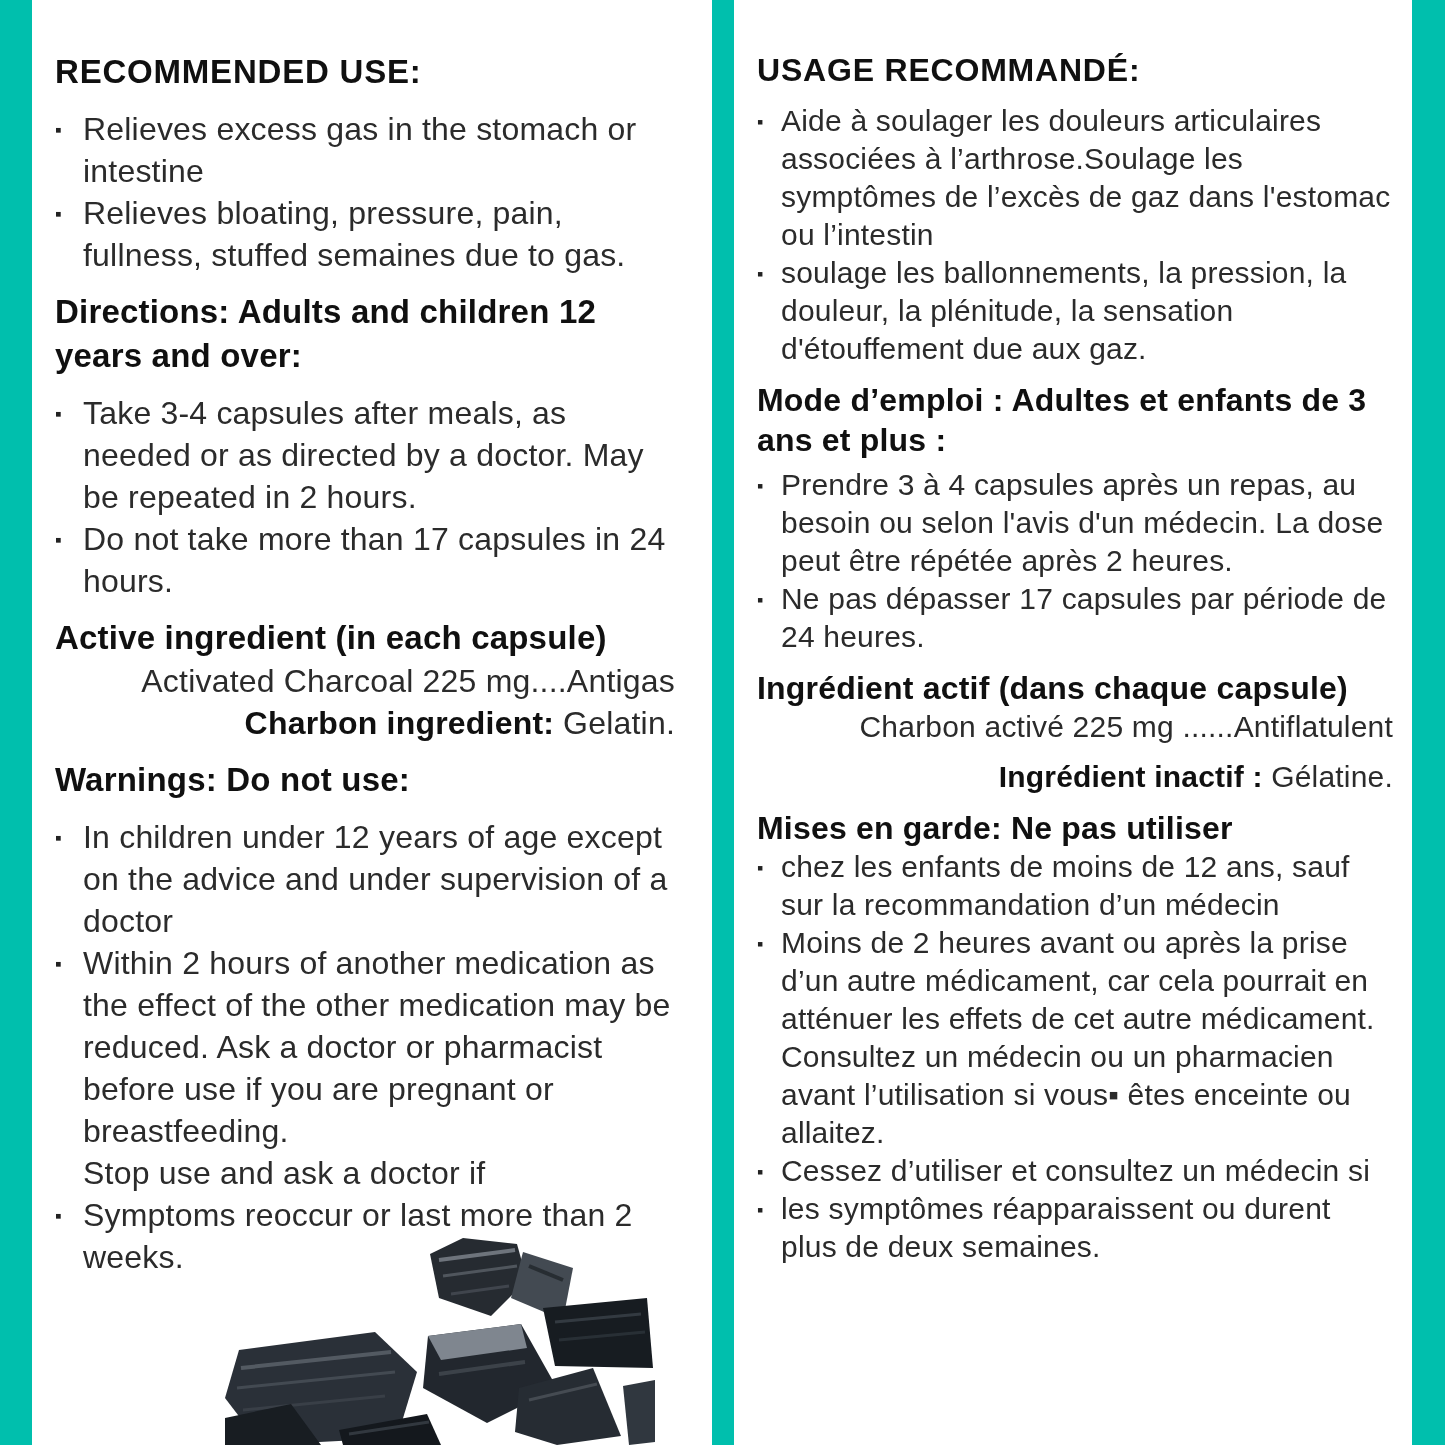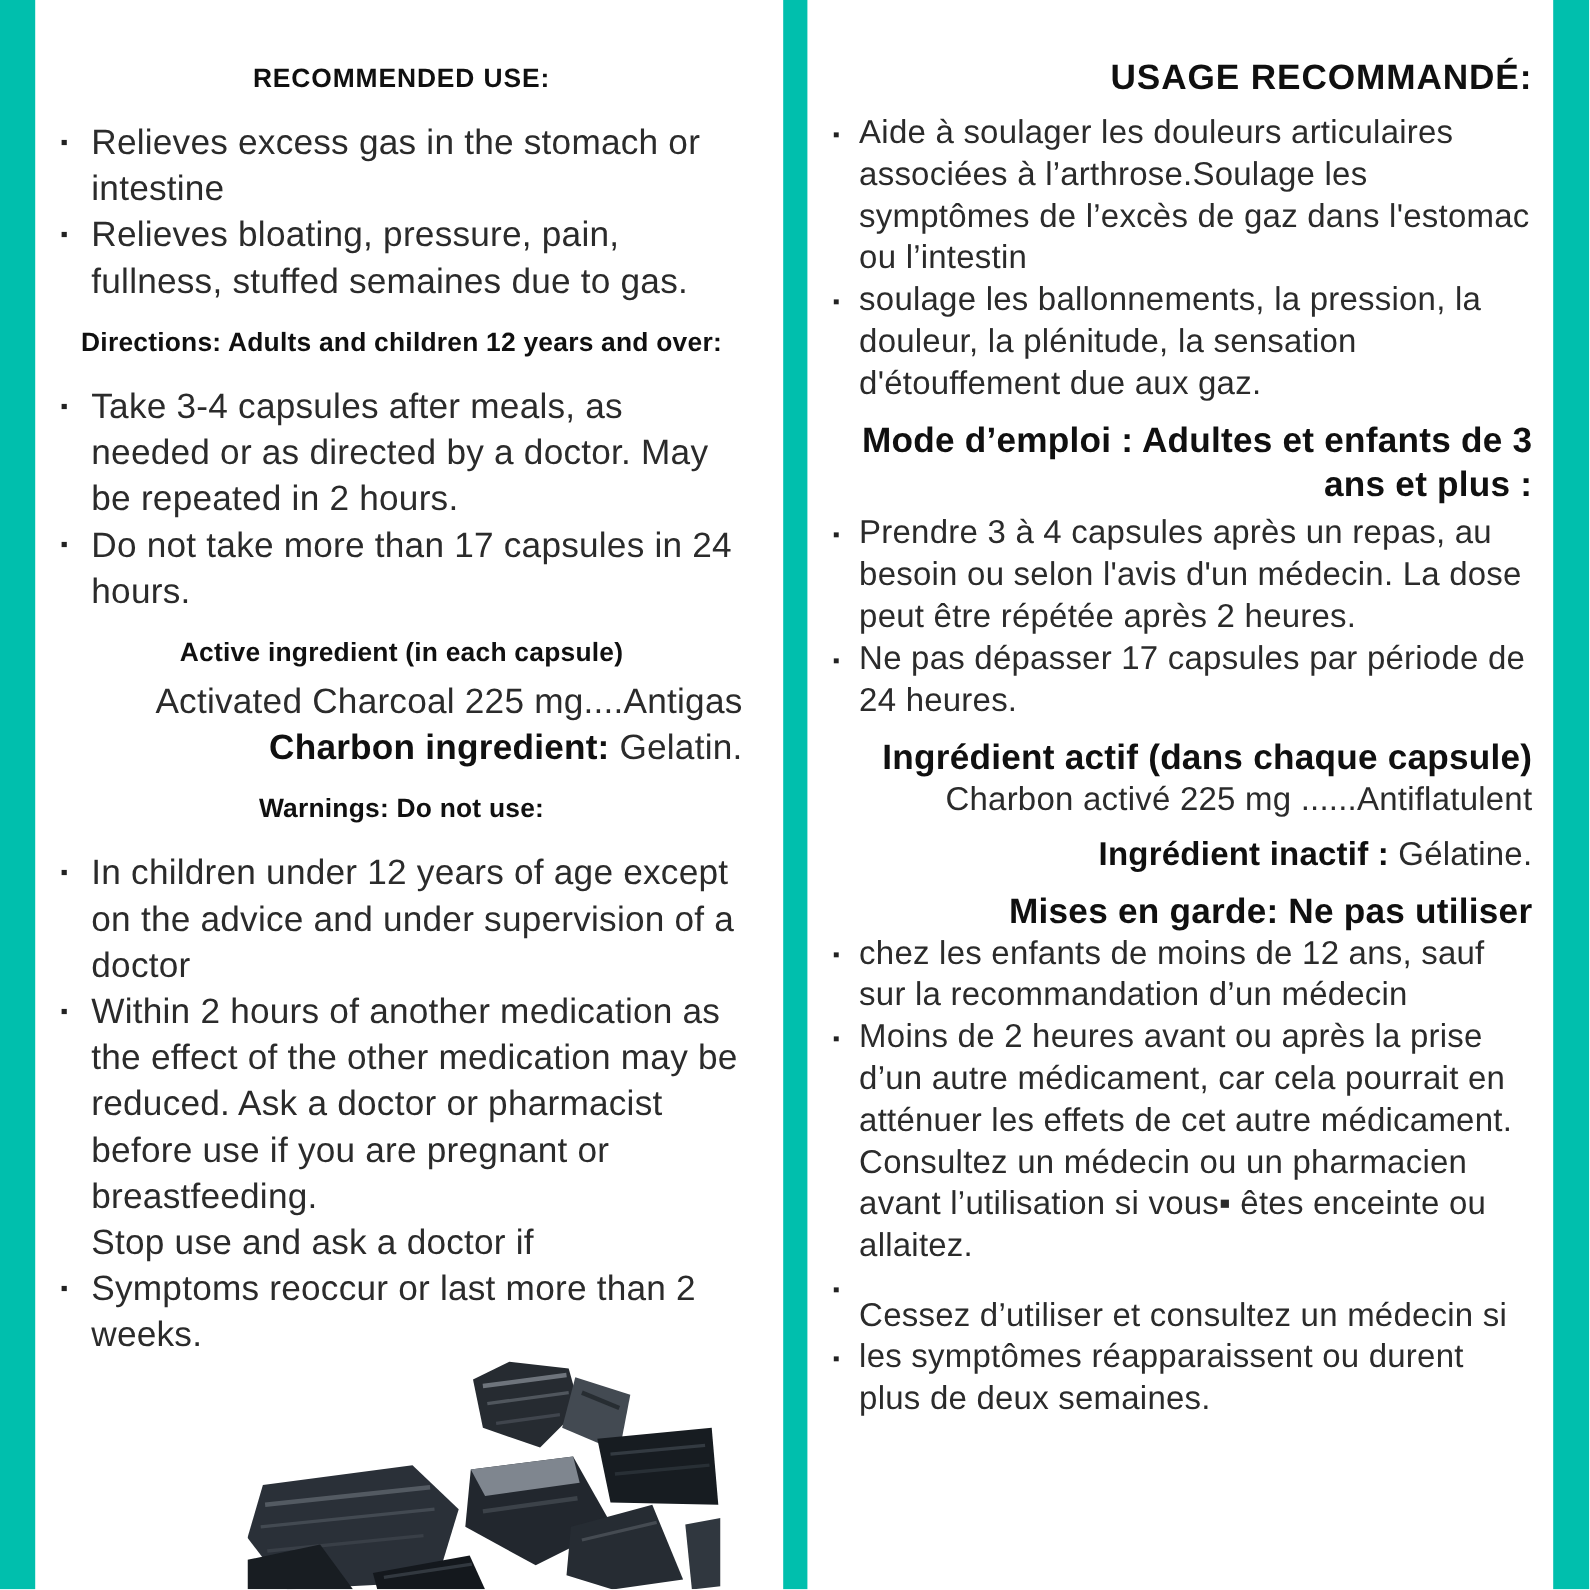--- a/index.html
+++ b/index.html
@@ -18,36 +18,36 @@
   .stripe-left{left:0;width:32px;}
   .stripe-mid{left:712px;width:22px;}
   .stripe-right{left:1412px;width:33px;}
 
   
   .col{position:absolute;top:0;}
   .col-en{left:55px;width:620px;font-size:32px;line-height:42px;padding-top:50px;letter-spacing:.2px;}
   .col-fr{left:757px;width:636px;font-size:30px;line-height:38px;padding-top:50px;letter-spacing:.2px;}
 
   .h{font-weight:bold;color:#101010;margin:0;}
-  .col-en .h{font-size:24px;line-height:44px;text-align:center;}
-  .col-fr .h{font-size:32px;line-height:40px;text-align:right;}
+  .col-en .h{font-size:33px;line-height:44px;}
+  .col-fr .h{font-size:32px;line-height:40px;}
   .h.caps{letter-spacing:.8px;}
 
   .sec{margin-top:14px;}
   .col-fr .sec{margin-top:12px;}
   .sec-tight{margin-top:6px;}
 
   .p{margin:0;text-align:right;}
 
   
   .li{display:flex;align-items:flex-start;margin:0;}
   .bul{flex:0 0 28px;text-align:left;font-size:19px;line-height:inherit;color:#222;transform:translateY(1px);}
   .col-fr .bul{flex:0 0 24px;font-size:18px;}
   .li .txt{flex:1 1 auto;}
-  .justify .txt{text-align:justify;margin-top:25px;}
+  .justify .txt{text-align:justify;}
 
   .lbl{font-weight:bold;color:#101010;}
   .val{margin-left:.28em;}
 
   
   .charcoal{position:absolute;left:225px;top:1236px;width:430px;height:209px;}
 </style>
 </head>
 <body>
 

